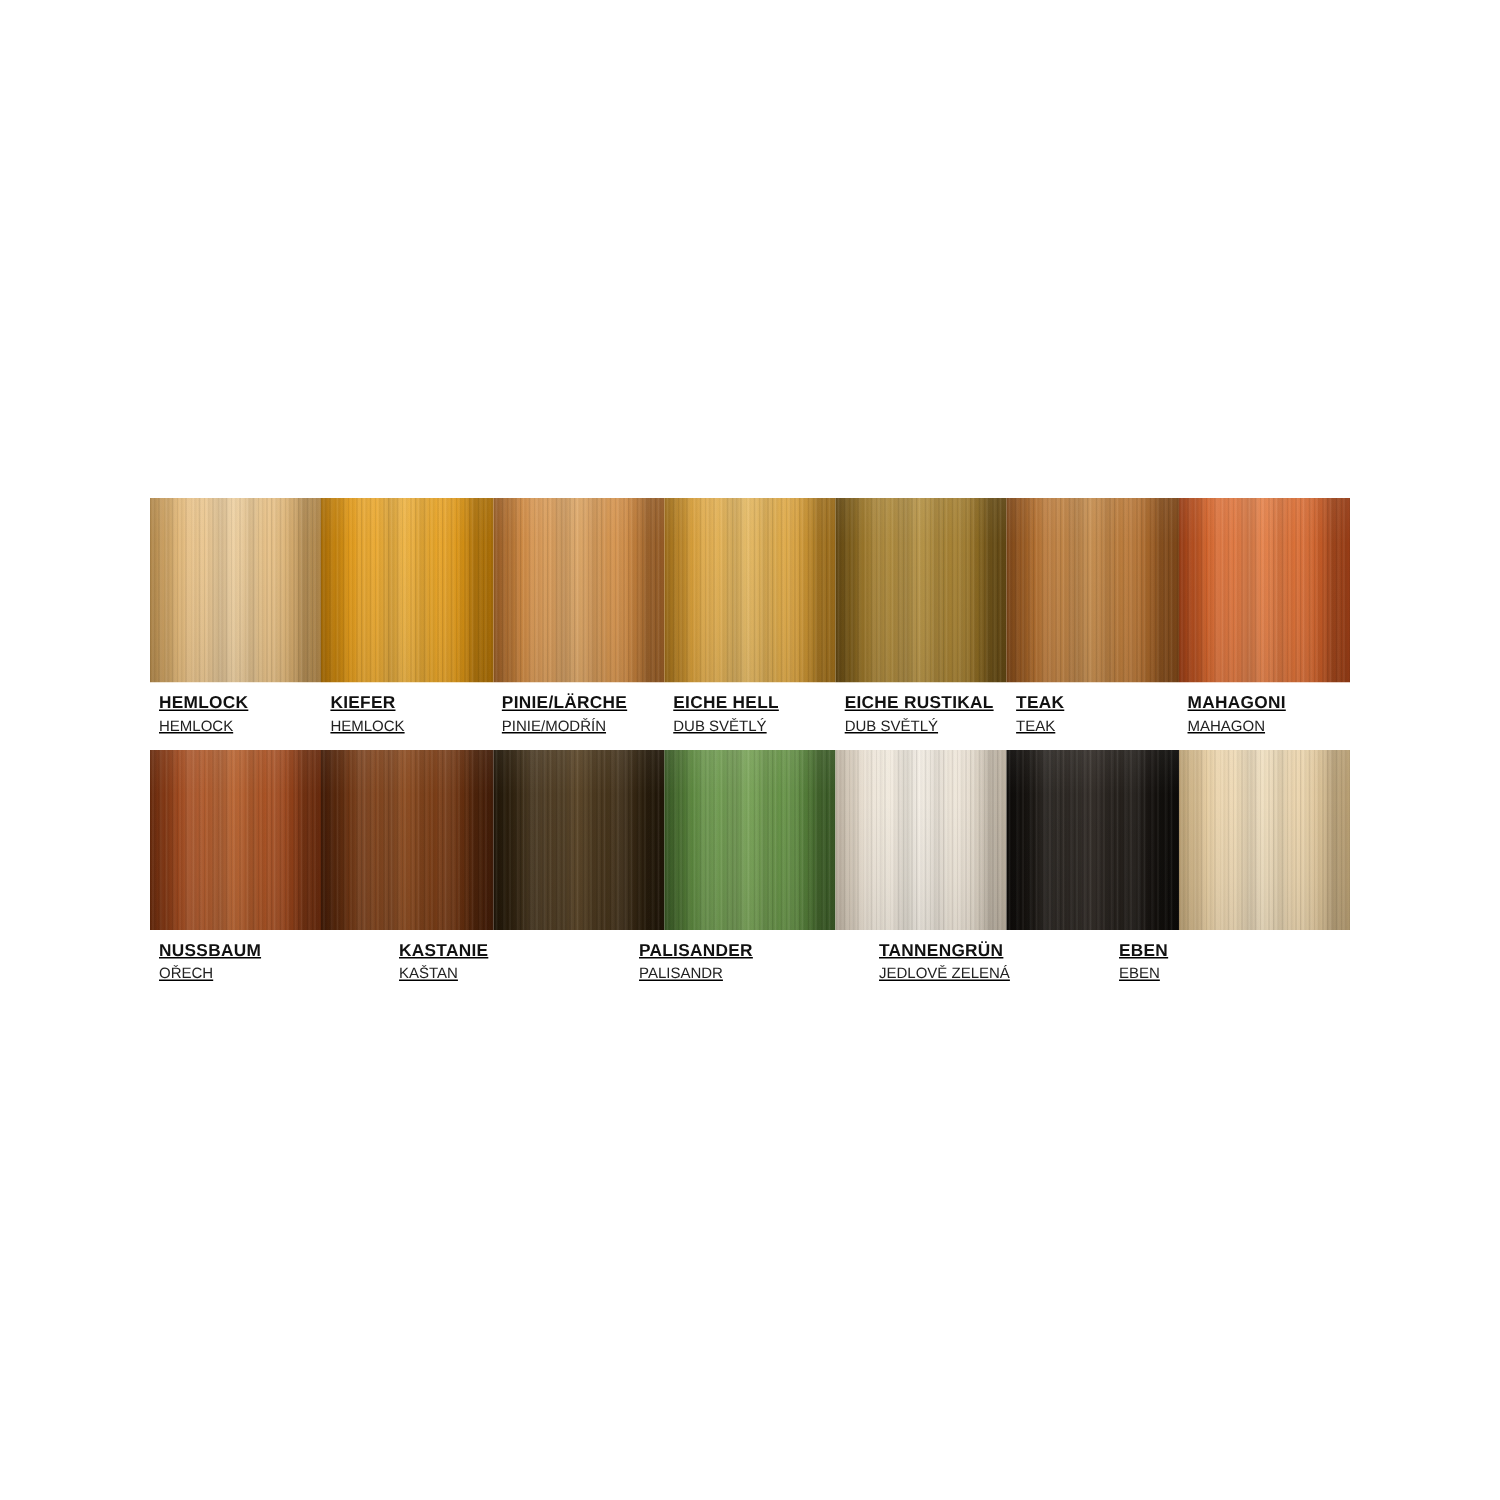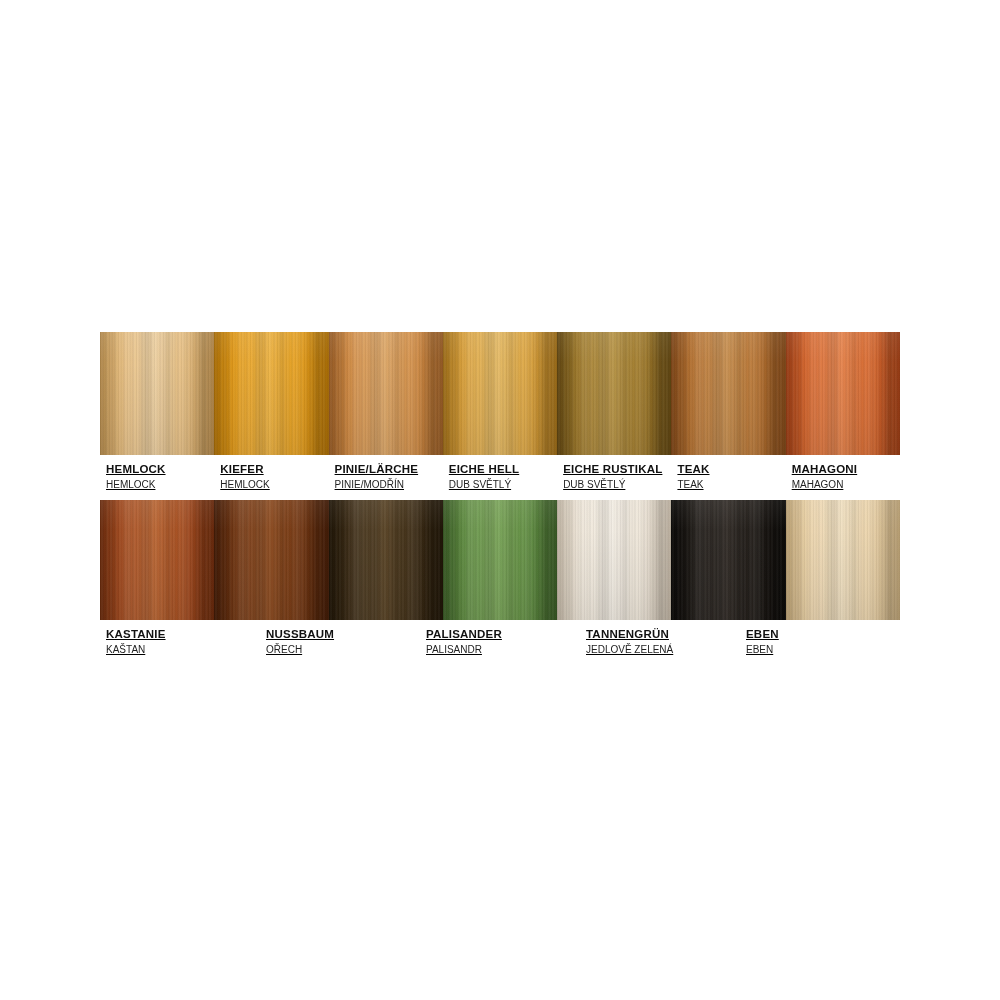--- a/index.html
+++ b/index.html
@@ -249,28 +249,28 @@
         </div>
       <div class="swatch" id="s16" style="background: linear-gradient(90deg, rgb(211, 182, 132) 0%, rgb(232, 207, 164) 18%, rgb(243, 226, 194) 48%, rgb(232, 207, 164) 78%, rgb(211, 182, 132) 100%);">
           <span class="grain g3"></span>
           <span class="grain g2"></span>
           <span class="grain g1"></span>
           <span class="grain g4"></span>
         </div>
     </div>
     <div class="row-labels">
       <div class="label-cell">
+        <div class="label-de">NUSSBAUM</div>
+        <div class="label-cs">OŘECH</div>
+      </div>
+      <div class="label-cell">
         <div class="label-de">KASTANIE</div>
         <div class="label-cs">KAŠTAN</div>
       </div>
       <div class="label-cell">
-        <div class="label-de">NUSSBAUM</div>
-        <div class="label-cs">OŘECH</div>
-      </div>
-      <div class="label-cell">
         <div class="label-de">PALISANDER</div>
         <div class="label-cs">PALISANDR</div>
       </div>
       <div class="label-cell">
         <div class="label-de">TANNENGRÜN</div>
         <div class="label-cs">JEDLOVĚ ZELENÁ</div>
       </div>
       <div class="label-cell">
         <div class="label-de">EBEN</div>
         <div class="label-cs">EBEN</div>

